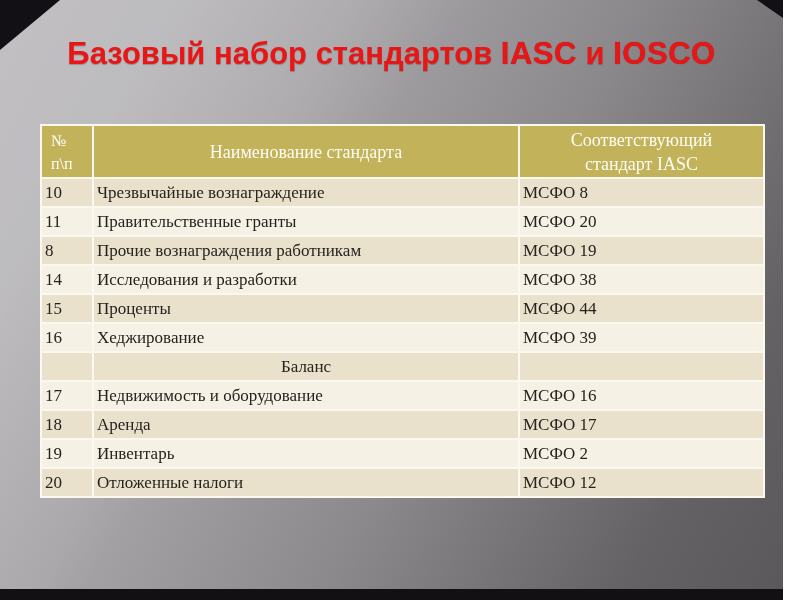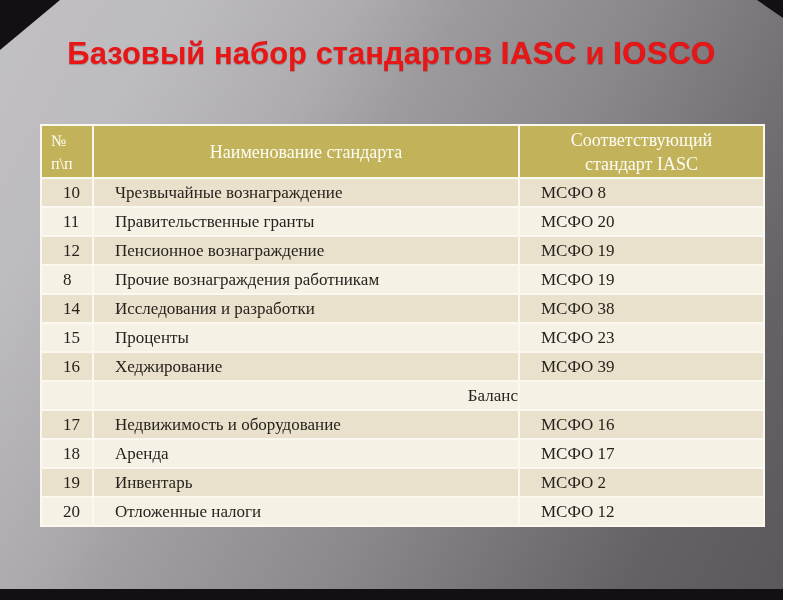--- a/index.html
+++ b/index.html
@@ -75,28 +75,28 @@
     padding-left: 9px;
     font-size: 16px;
     line-height: 23px;
   }
 
   td {
     height: 29px;
     font-size: 17px;
     color: #26231f;
     vertical-align: middle;
-    padding-left: 21px;
+    padding-left: 3px;
     white-space: nowrap;
     overflow: hidden;
   }
   tbody tr:nth-child(odd)  td { background: #eae1cc; }
   tbody tr:nth-child(even) td { background: #f5f1e5; }
 
-  tr.section-row td { text-align: right; padding-left: 0; }
+  tr.section-row td { text-align: center; padding-left: 0; }
 </style>
 </head>
 <body>
 
 <div class="slide">
   <div class="corner-tl"></div>
   <div class="corner-tr"></div>
   <div class="bottom-bar"></div>
 
   <div class="title">
@@ -124,38 +124,33 @@
     <td>10</td>
     <td>Чрезвычайные вознаграждение</td>
     <td>МСФО 8</td>
   </tr>
           <tr>
     <td>11</td>
     <td>Правительственные гранты</td>
     <td>МСФО 20</td>
   </tr>
           <tr>
-    <td>12</td>
-    <td>Пенсионное вознаграждение</td>
-    <td>МСФО 19</td>
-  </tr>
-          <tr>
     <td>8</td>
     <td>Прочие вознаграждения работникам</td>
     <td>МСФО 19</td>
   </tr>
           <tr>
     <td>14</td>
     <td>Исследования и разработки</td>
     <td>МСФО 38</td>
   </tr>
           <tr>
     <td>15</td>
     <td>Проценты</td>
-    <td>МСФО 23</td>
+    <td>МСФО 44</td>
   </tr>
           <tr>
     <td>16</td>
     <td>Хеджирование</td>
     <td>МСФО 39</td>
   </tr>
           <tr class="section-row">
     <td></td>
     <td>Баланс</td>
     <td></td>

